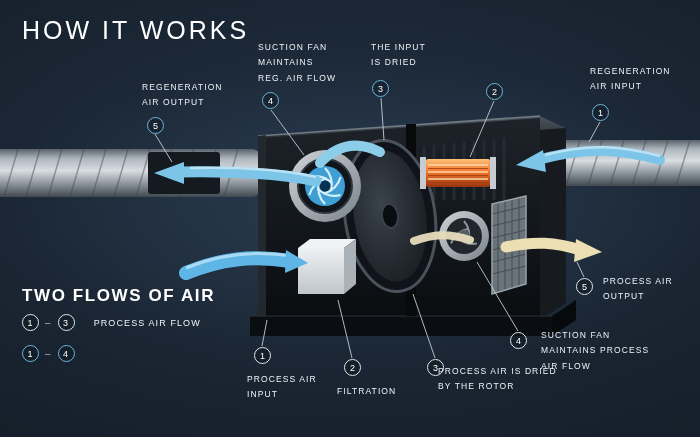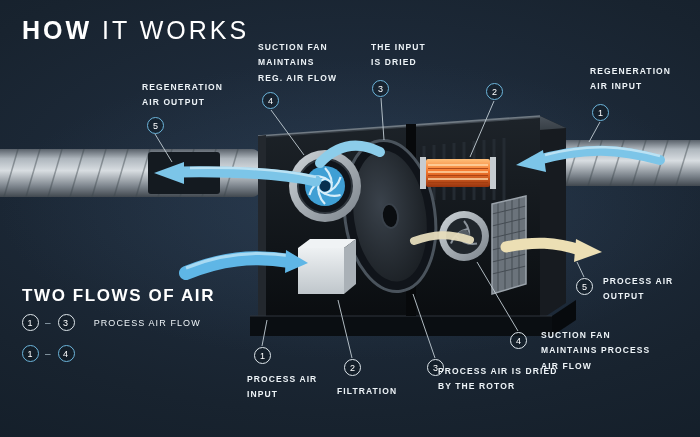--- a/index.html
+++ b/index.html
@@ -3,23 +3,23 @@
 <meta charset="utf-8">
 <style>
   * { margin:0; padding:0; box-sizing:border-box; }
   html,body { width:700px; height:437px; }
   body { font-family:"Liberation Sans", sans-serif; background:#0f1722; overflow:hidden; }
   .stage { position:relative; width:700px; height:437px; overflow:hidden;
            background:radial-gradient(120% 95% at 50% 42%, #223144 0%, #18232f 55%, #101a24 100%); }
   .art { position:absolute; left:0; top:0; width:700px; height:437px; }
   .title { position:absolute; left:22px; top:16px; font-size:25px; letter-spacing:3px;
            color:#ffffff; font-weight:300; white-space:nowrap; }
-  .title .b { font-weight:700; }
+  .title .b { font-weight:400; }
   .label { position:absolute; color:#edf3f7; font-size:8.5px; letter-spacing:1.1px;
-           line-height:1.8; white-space:pre-line; font-weight:700; }
+           line-height:1.8; white-space:pre-line; font-weight:400; }
   .num-circle { position:absolute; width:17px; height:17px; border-radius:50%;
            display:flex; align-items:center; justify-content:center;
            font-size:9px; color:#fff; border:1.5px solid #dfe7ec;
            background:rgba(13,22,31,.4); }
   .num-circle.regen { border-color:#6db6dc; }
   .legend-title { position:absolute; left:22px; top:286px; color:#fff; font-size:17px;
            font-weight:700; letter-spacing:1.6px; }
   .legend-row { position:absolute; left:22px; display:flex; align-items:center; gap:6px;
            color:#edf3f7; font-size:9px; letter-spacing:1.1px; }
   .legend-row .num-circle { position:static; }

